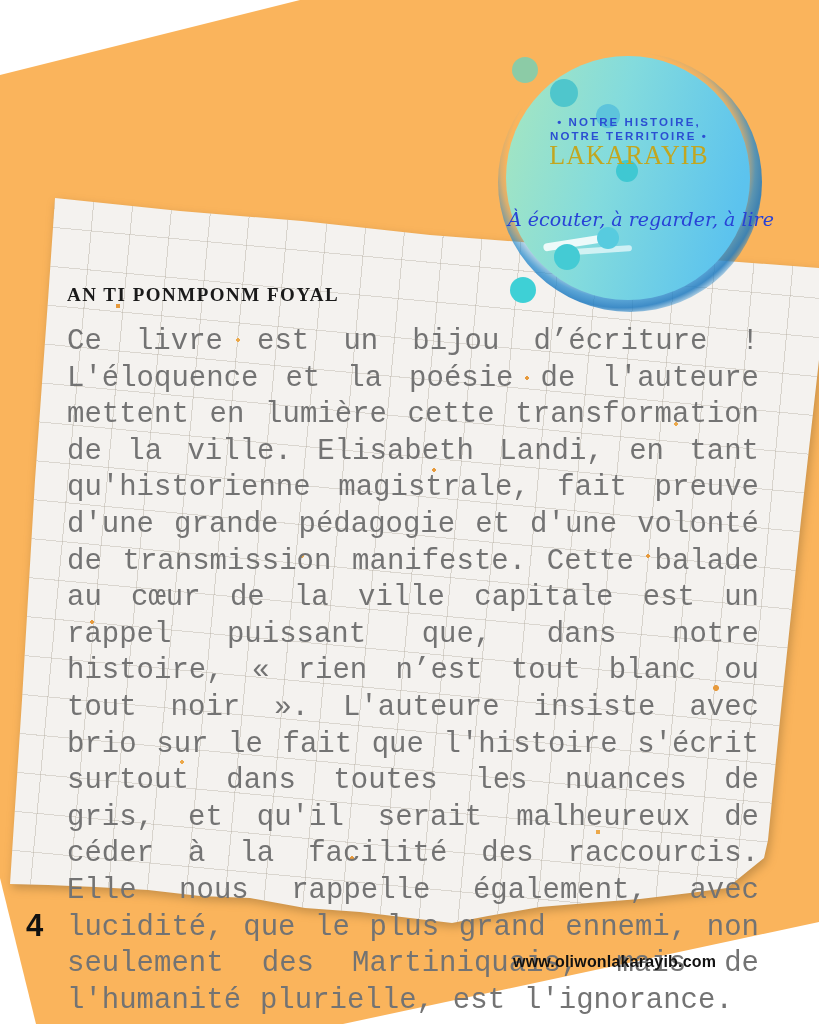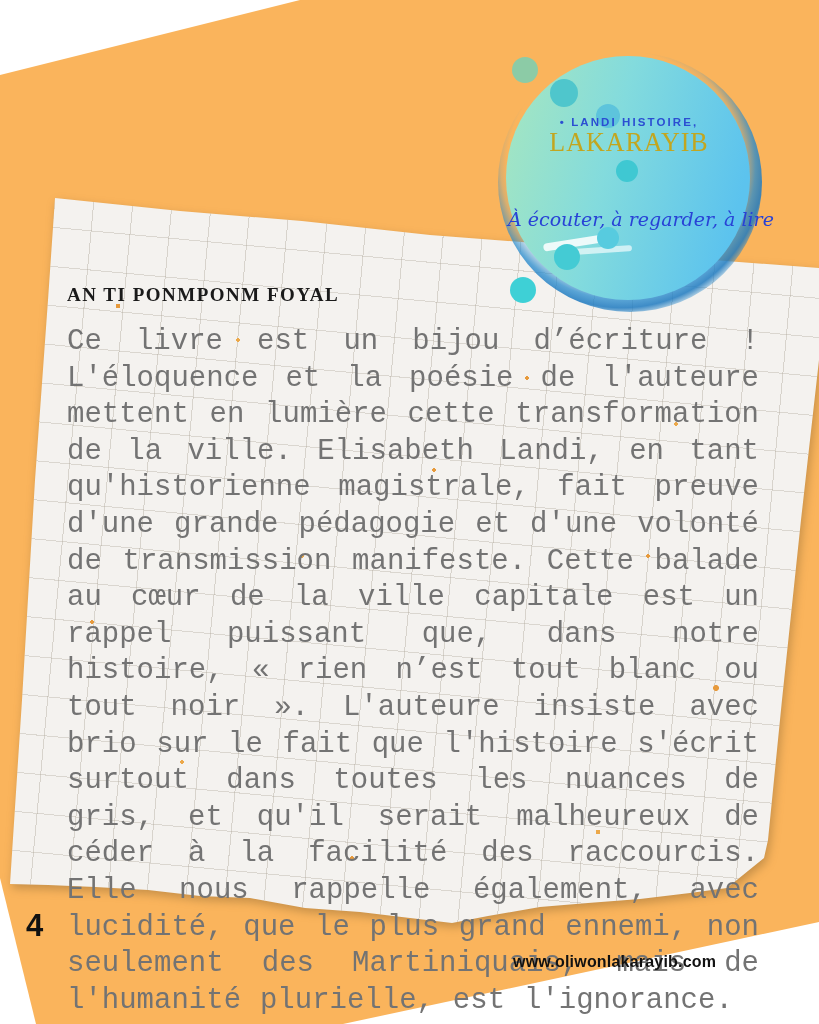--- a/index.html
+++ b/index.html
@@ -128,21 +128,22 @@
     <span class="brush-stroke stroke1"></span>
     <span class="brush-stroke stroke2"></span>
     <span class="dot dot1"></span>
     <span class="dot dot2"></span>
     <span class="dot dot3"></span>
     <span class="dot dot4"></span>
     <span class="dot dot7"></span>
     <span class="dot dot5"></span>
     <span class="dot dot6"></span>
     <div class="logo-text">
-      <div class="logo-top1">• LANDI HISTOIRE,</div>
+      <div class="logo-top1">• NOTRE HISTOIRE,</div>
+      <div class="logo-top2">NOTRE TERRITOIRE •</div>
       <div class="logo-name2">LAKARAYIB</div>
     </div>
     <div class="logo-tagline">À écouter, à regarder, à lire</div>
   </div>
 
   <div class="note-content">
     <div class="note-title">AN TI PONMPONM FOYAL</div>
     <div class="note-body">Ce livre est un bijou d’écriture ! L'éloquence et la poésie de l'auteure mettent en lumière cette transformation de la ville. Elisabeth Landi, en tant qu'historienne magistrale, fait preuve d'une grande pédagogie et d'une volonté de transmission manifeste. Cette balade au cœur de la ville capitale est un rappel puissant que, dans notre histoire, « rien n’est tout blanc ou tout noir ». L'auteure insiste avec brio sur le fait que l'histoire s'écrit surtout dans toutes les nuances de gris, et qu'il serait malheureux de céder à la facilité des raccourcis. Elle nous rappelle également, avec lucidité, que le plus grand ennemi, non seulement des Martiniquais, mais de l'humanité plurielle, est l'ignorance.</div>
   </div>
 

